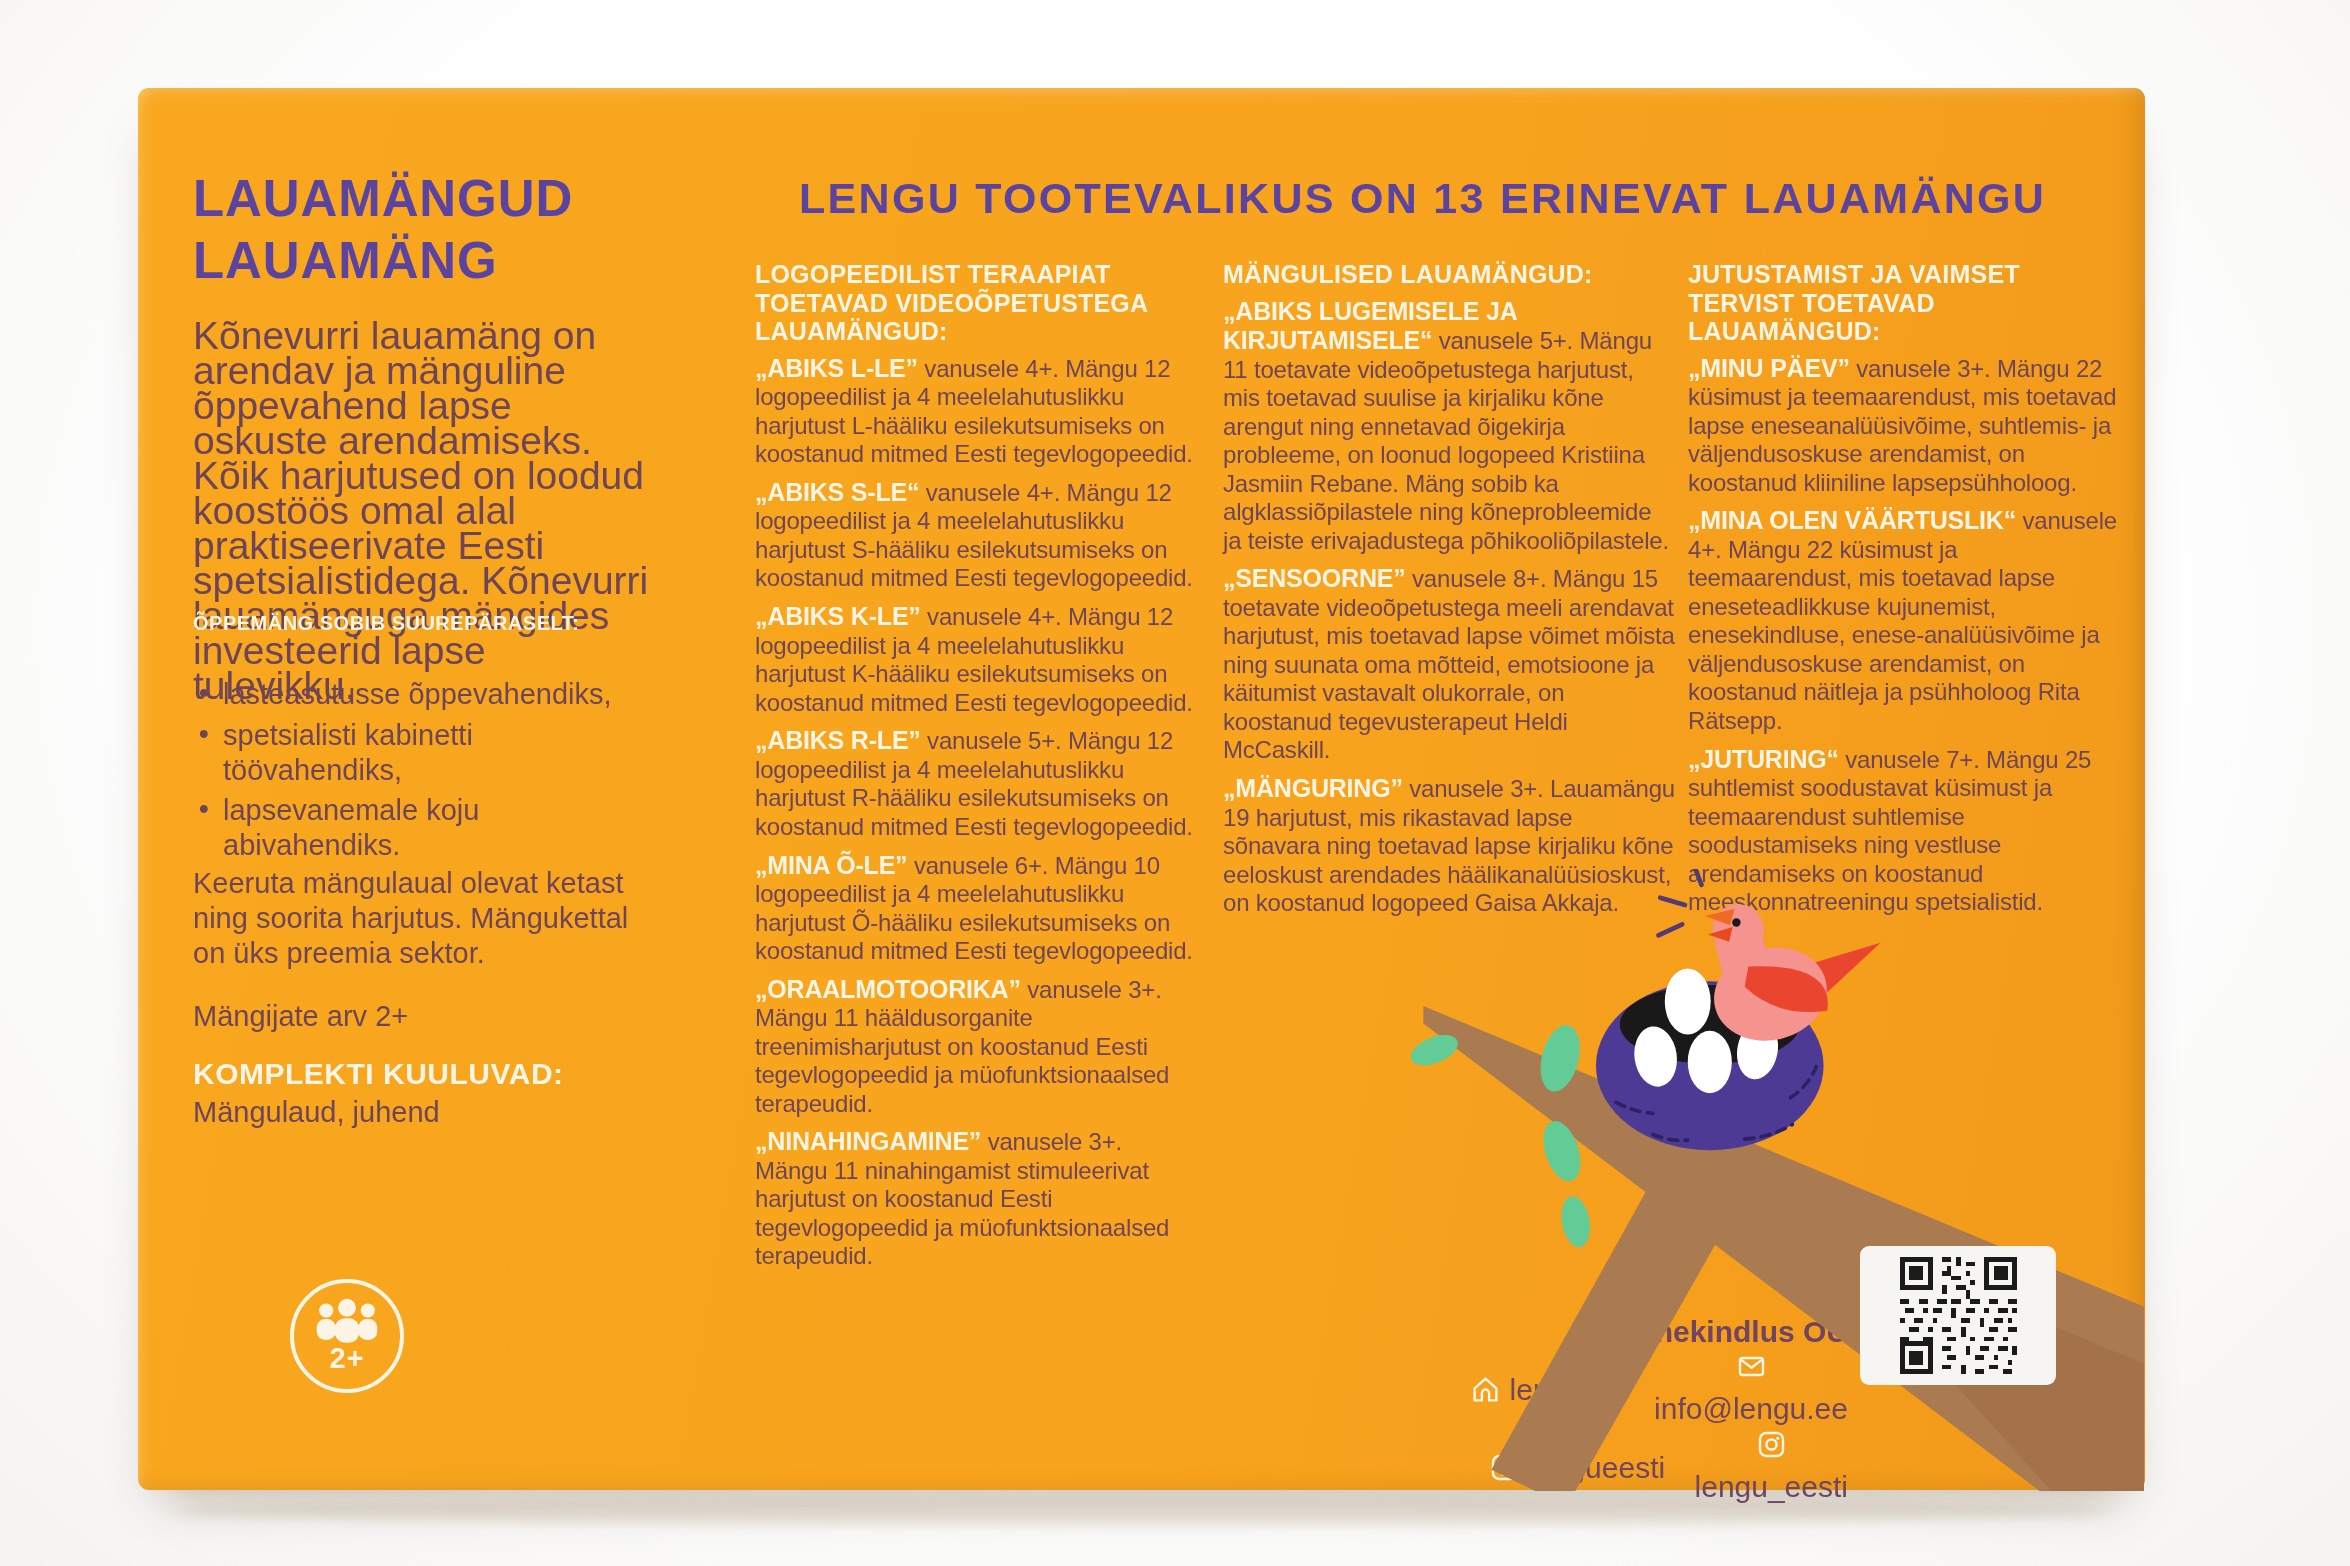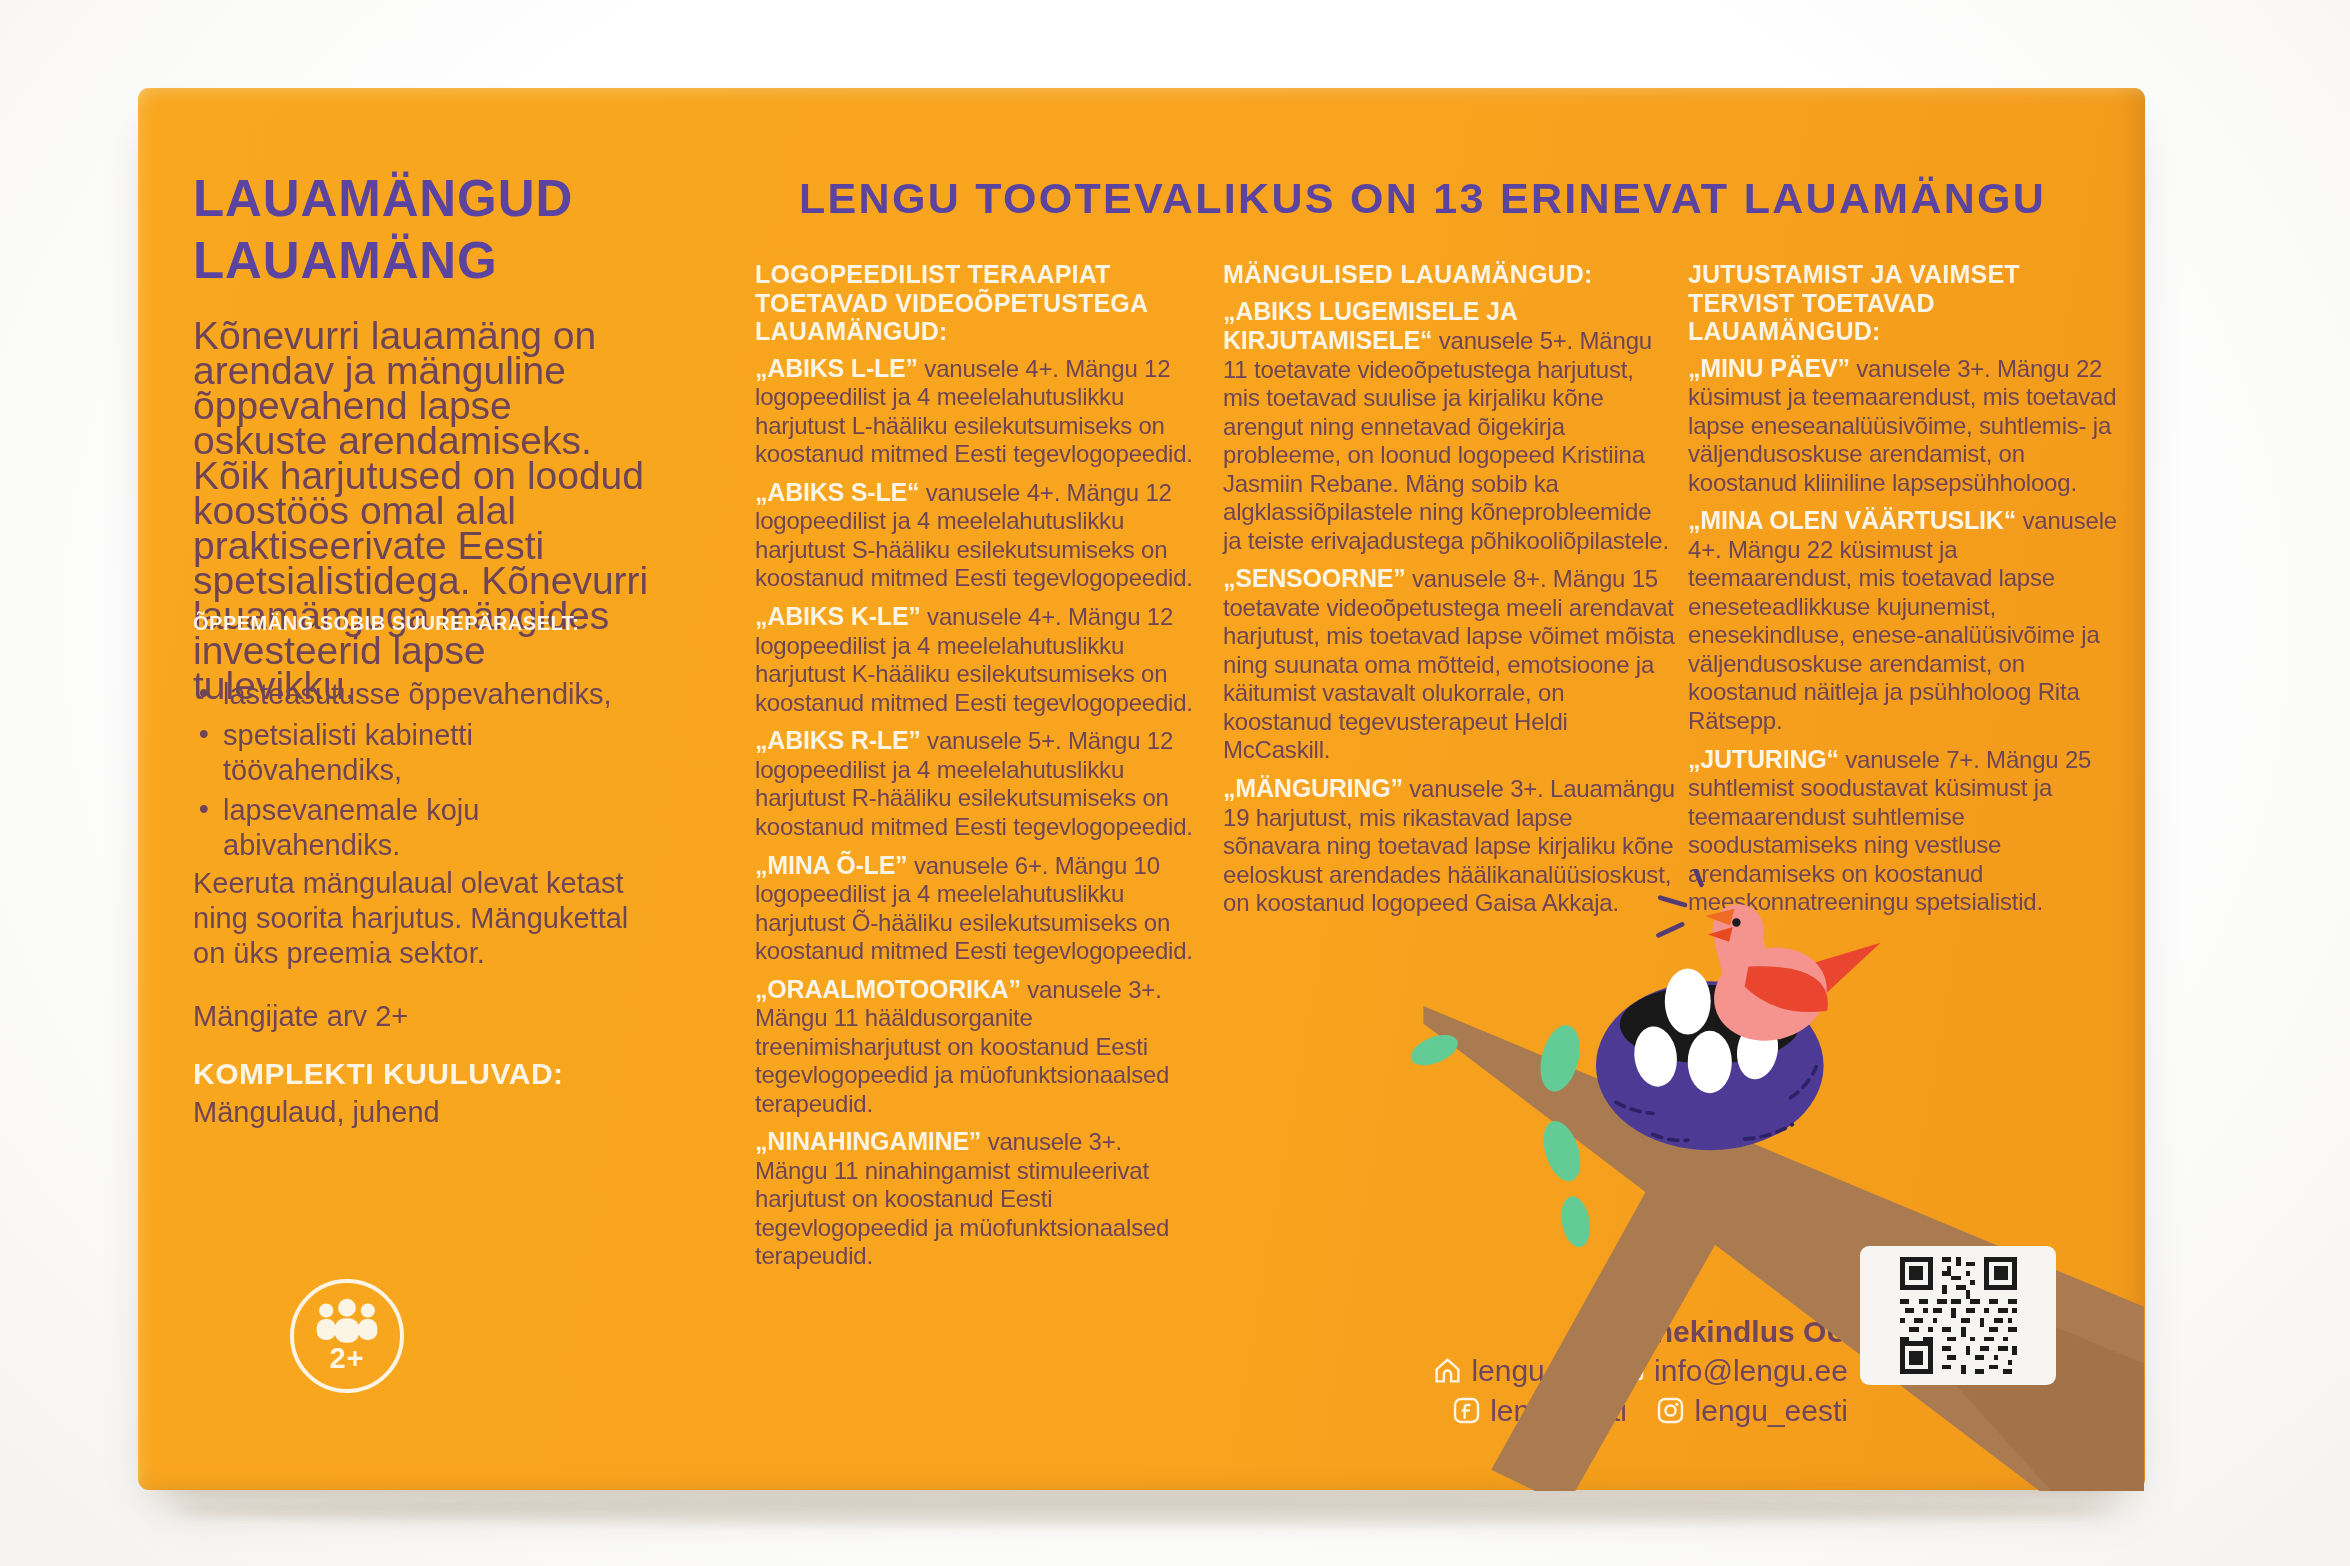--- a/index.html
+++ b/index.html
@@ -37,21 +37,21 @@
   .col2{left:1085px;width:452px;}
   .col3{left:1550px;width:436px;}
   .col-header{color:#fcf5e6;font-weight:800;font-size:25px;line-height:28.5px;margin:0 0 8.3px 0;letter-spacing:0.2px;}
   .entry{margin:0 0 9.2px 0;}
   .gname{color:#fcf5e6;font-weight:800;font-size:25px;}
   
   .contact{position:absolute;left:1350px;top:1225px;width:360px;color:#6f4560;font-size:30px;line-height:37px;}
   .contact .company{text-align:right;font-weight:700;margin-bottom:1.8px;}
   .crow{display:flex;justify-content:flex-end;align-items:center;gap:11px;margin-bottom:2.8px;}
   .crow .pair{display:flex;align-items:center;gap:9.2px;}
-  .crow .pair + .pair{margin-left:18.4px;}
+  .crow .pair + .pair{margin-left:18.4px;flex-direction:column;}
   .cicon{width:29px;height:29px;flex:0 0 auto;}
   
   .qr-panel{position:absolute;left:1722px;top:1158px;width:196px;height:139px;background:#f7f5f2;
             border-radius:9.2px;display:flex;align-items:center;justify-content:center;z-index:4;}
   
   .illu{position:absolute;left:1267px;top:781px;width:739px;height:622px;z-index:2;}
   .footer-shadow{position:absolute;left:174px;top:1497px;width:1938px;height:27.5px;border-radius:50%;
                  background:rgba(120,90,40,.12);filter:blur(5.5px);}
 </style>
 </head>

